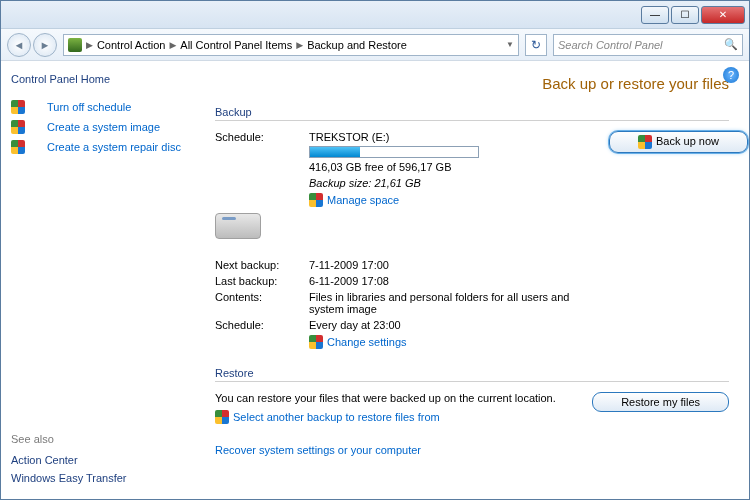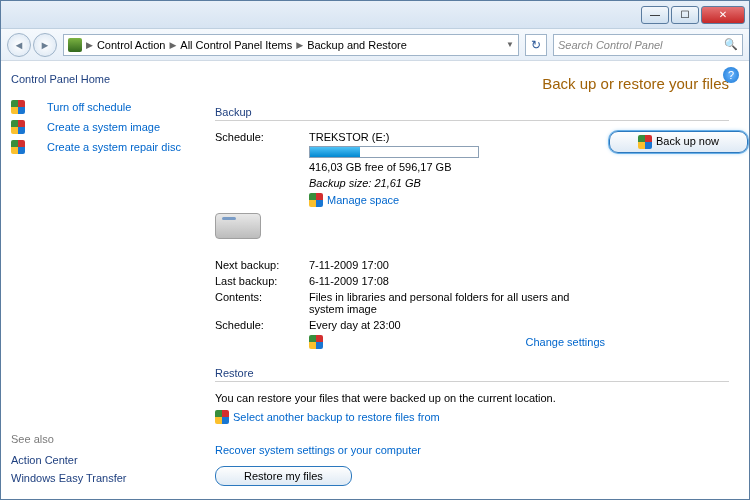--- a/index.html
+++ b/index.html
@@ -37,21 +37,21 @@
   .val { color:#000;}
   .link { color:#0066cc; cursor:pointer;}
   .linkrow { display:flex; align-items:center; gap:4px;}
   .drive { width:46px; height:26px; background:linear-gradient(#e8e8e8,#bcbcbc); border:1px solid #a0a0a0; border-radius:4px; position:relative; margin-top:2px;}
   .drive::after{content:"";position:absolute;top:3px;left:6px;width:14px;height:3px;background:#7a9cc6;border-radius:2px;}
   .progress { width:170px; height:12px; border:1px solid #8ca0b5; background:#fff; margin:3px 0; position:relative;}
   .progress .fill { height:100%; width:30%; background:linear-gradient(#4fc3f7,#0288d1);}
   .btn { border:1px solid #2b78be; background:linear-gradient(#fefefe,#dfeaf5); padding:3px 28px; font-size:11px; border-radius:9px; cursor:pointer; display:inline-flex; align-items:flex-start; gap:4px; white-space:nowrap;}
   .btn.primary{ box-shadow:0 0 0 1px #68b0e8, 0 0 4px #9fd0f5;}
   .restore-section { margin-top:18px;}
-  .restore-body { display:flex; font-size:11px; gap:10px; align-items:flex-start;flex-direction:column;}
+  .restore-body { display:flex; font-size:11px; gap:10px; align-items:flex-start;}
   .restore-left { flex:1; display:flex; flex-direction:column; gap:6px;}
   .spacer { height:12px;}
 </style>
 </head>
 <body>
 
 <div class="window">
   <div class="titlebar">
     <div class="winbtns">
       <div class="winbtn">—</div>
@@ -147,21 +147,21 @@
         <div class="val">6-11-2009 17:08</div>
         <div></div>
 
         <div class="lbl">Contents:</div>
         <div class="val">Files in libraries and personal folders for all users and system image</div>
         <div></div>
 
         <div class="lbl">Schedule:</div>
         <div>
           <div class="val">Every day at 23:00</div>
-          <div class="linkrow" style="margin-top:4px;justify-content:space-between;">
+          <div class="linkrow" style="margin-top:4px;">
             <span class="shield"></span>
             <span class="link">Change settings</span>
           </div>
         </div>
         <div></div>
       </div>
 
       <div class="restore-section">
         <div class="section-hdr">Restore</div>
         <div class="restore-body">

